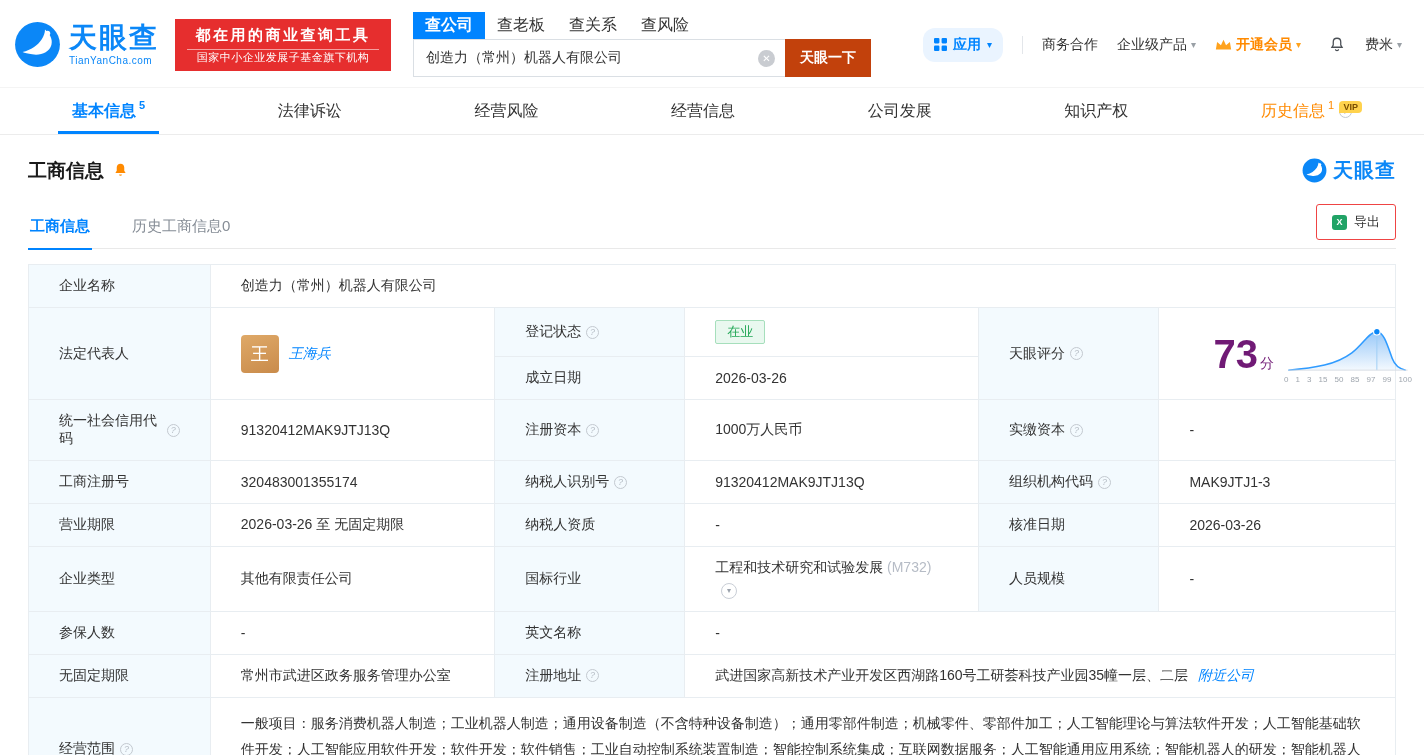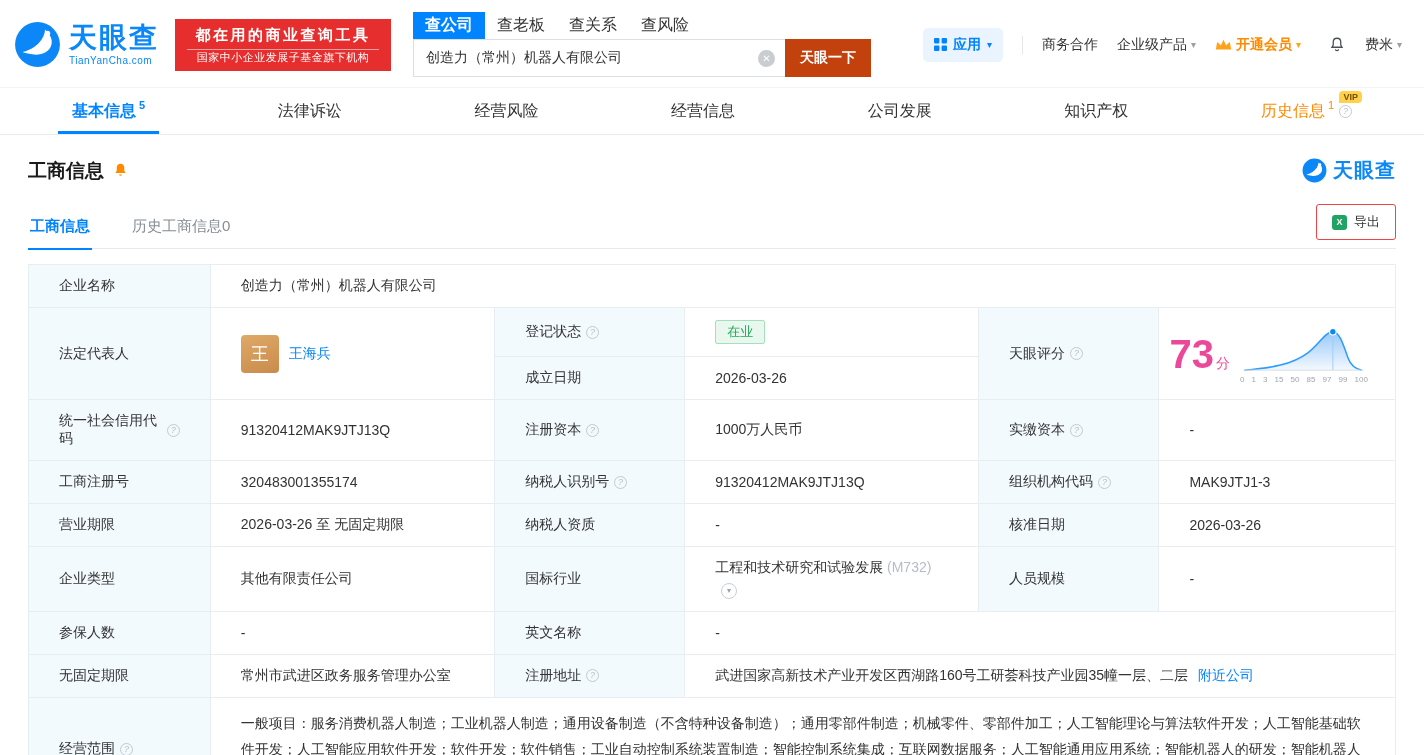--- a/index.html
+++ b/index.html
@@ -24,34 +24,34 @@
   .search-tabs { display:flex; font-size:16px; align-items:center; }
   .search-tab { padding:3px 12px; cursor:pointer; color:#333; }
   .search-tab.active { background:#0084ff; color:#fff; font-weight:bold; }
   .search-row { display:flex; }
   .search-input-wrap { position:relative; width:372px; height:38px; border:1px solid #dadfe4; border-right:none; display:flex; align-items:center; background:#fff; }
   .search-input { border:none; outline:none; width:100%; height:100%; padding:0 36px 0 12px; font-size:14px; color:#333; font-family:inherit; }
   .clear-btn { position:absolute; right:10px; width:17px; height:17px; border-radius:50%; background:#c9ccd1; color:#fff; font-size:10px; display:flex; align-items:center; justify-content:center; cursor:pointer; }
   .search-btn { width:86px; height:38px; background:#c2410c; color:#fff; border:none; font-size:14px; font-weight:bold; cursor:pointer; font-family:inherit;text-align:center; }
 
   .top-right { margin-left:auto; display:flex; align-items:center; gap:19px; font-size:14px; white-space:nowrap; }
-  .app-chip { background:#eaf4ff; color:#0084ff; padding:8px 11px; border-radius:5px; display:flex; gap:6px; align-items:center; cursor:pointer; font-weight:bold; }
+  .app-chip { background:#eaf4ff; color:#0084ff; padding:8px 11px; border-radius:12px; display:flex; gap:6px; align-items:center; cursor:pointer; font-weight:bold; }
   .divider-v { width:1px; height:18px; background:#e3e6ea; }
   .nav-link { color:#333; cursor:pointer; display:flex; align-items:center; gap:4px; }
   .vip-link { color:#ff8a00; font-weight:bold; }
   .caret { font-size:10px; color:#9aa0a6; }
 
   
   .navtabs { display:flex; justify-content:space-between; padding:0 58px; border-bottom:1px solid #ececec; border-top:1px solid #f4f4f4; height:48px; background:#fff; }
   .navtab { display:flex; align-items:center; font-size:16px; position:relative; padding:0 14px; color:#333; cursor:pointer; }
   .navtab.active { color:#0084ff; font-weight:bold; box-shadow:inset 0 -3px 0 #0084ff; }
   .navtab .sup { font-size:11px; margin-left:3px; transform:translateY(-6px); }
   .navtab.history { color:#ff8a00; }
   .navtab.history .sup { color:#ff8a00; }
-  .vip-tag { position:absolute; top:3px; right:4px; background:#ffd24d; color:#7a4e00; font-size:9px; line-height:12px; padding:0 4px; border-radius:4px 4px 4px 0; font-weight:bold; }
+  .vip-tag { position:absolute; top:13px; right:4px; background:#ffd24d; color:#7a4e00; font-size:9px; line-height:12px; padding:0 4px; border-radius:4px 4px 4px 0; font-weight:bold; }
   .help { display:inline-block; width:13px; height:13px; border:1px solid #c3c9d0; border-radius:50%; color:#b9c0c8; font-size:9px; line-height:11px; text-align:center; margin-left:5px; cursor:pointer; flex:none; }
 
   
   .content { padding:0 28px 26px; }
   .section-header { display:flex; align-items:center; margin-top:22px; }
   .section-title { font-size:19px; font-weight:bold; color:#1b1b1b; }
   .bell-wrap { margin-left:8px; display:flex; align-items:center; cursor:pointer; }
   .brand-right { margin-left:auto; display:flex; align-items:center; gap:6px; }
   .brand-right .txt { font-size:20px; font-weight:bold; color:#0b87f7; letter-spacing:1px; }
 
@@ -60,32 +60,32 @@
   .subtab.active { color:#0084ff; font-weight:bold; box-shadow:0 2px 0 #0084ff; }
   .export-btn { margin-left:auto; display:flex; align-items:center; gap:7px; border:1px solid #ef4444; border-radius:3px; padding:8px 15px; font-size:13px; color:#333; margin-bottom:8px; background:#fff; cursor:pointer; font-family:inherit; }
   .xls-icon { width:15px; height:15px; background:#21a366; border-radius:3px; color:#fff; font-size:9px; font-weight:bold; display:flex; align-items:center; justify-content:center; }
   .xls-icon::after { content:"X"; }
 
   
   table.info { width:100%; border-collapse:collapse; margin-top:15px; table-layout:fixed; }
   .info td { border:1px solid #e8edf1; padding:12px 30px; font-size:14px; color:#333; vertical-align:middle; word-break:break-all; }
   .info td.lbl { background:#f3fafe; }
   .lbl-flex { display:flex; align-items:center; }
-  .link { color:#0084ff; cursor:pointer; }
+  .link { color:#0084ff; cursor:pointer;font-style:italic; }
   .rep { display:flex; align-items:center; gap:10px; }
   .avatar { width:38px; height:38px; border-radius:4px; background:linear-gradient(160deg,#dfa968,#c98b4b); color:#fff; font-size:18px; display:flex; align-items:center; justify-content:center; flex:none; }
   .status-badge { display:inline-block; padding:2px 11px; background:#e9f8ef; color:#23a757; border:1px solid #a6dfbc; border-radius:2px; font-size:13px; }
   .gray { color:#b6bcc6; }
   .chevron-circle { display:inline-flex; width:16px; height:16px; border:1px solid #c9ced6; border-radius:50%; align-items:center; justify-content:center; font-size:8px; color:#9aa1ab; margin-left:6px; vertical-align:-3px; cursor:pointer; }
   .scope-text { line-height:1.9; }
 
   
   .score-td { padding:6px 10px !important; }
   .score-flex { display:flex; align-items:center; gap:10px; }
-  .score-num { font-size:40px; font-weight:bold; color:#ec4899; line-height:1; white-space:nowrap; }
+  .score-num { font-size:40px; font-weight:bold; color:#701a75; line-height:1; white-space:nowrap;margin-left:44px; }
   .score-unit { font-size:14px; font-weight:normal; margin-left:2px; }
   .score-chart { display:flex; flex-direction:column; }
   .ticks { display:flex; justify-content:space-between; width:128px; font-size:8px; color:#9fa6ae; margin-top:1px; }
 </style>
 </head>
 <body>
 
 <div class="header">
   <div class="logo-wrap">
     <svg viewBox="0 0 44 44" width="47" height="47">

